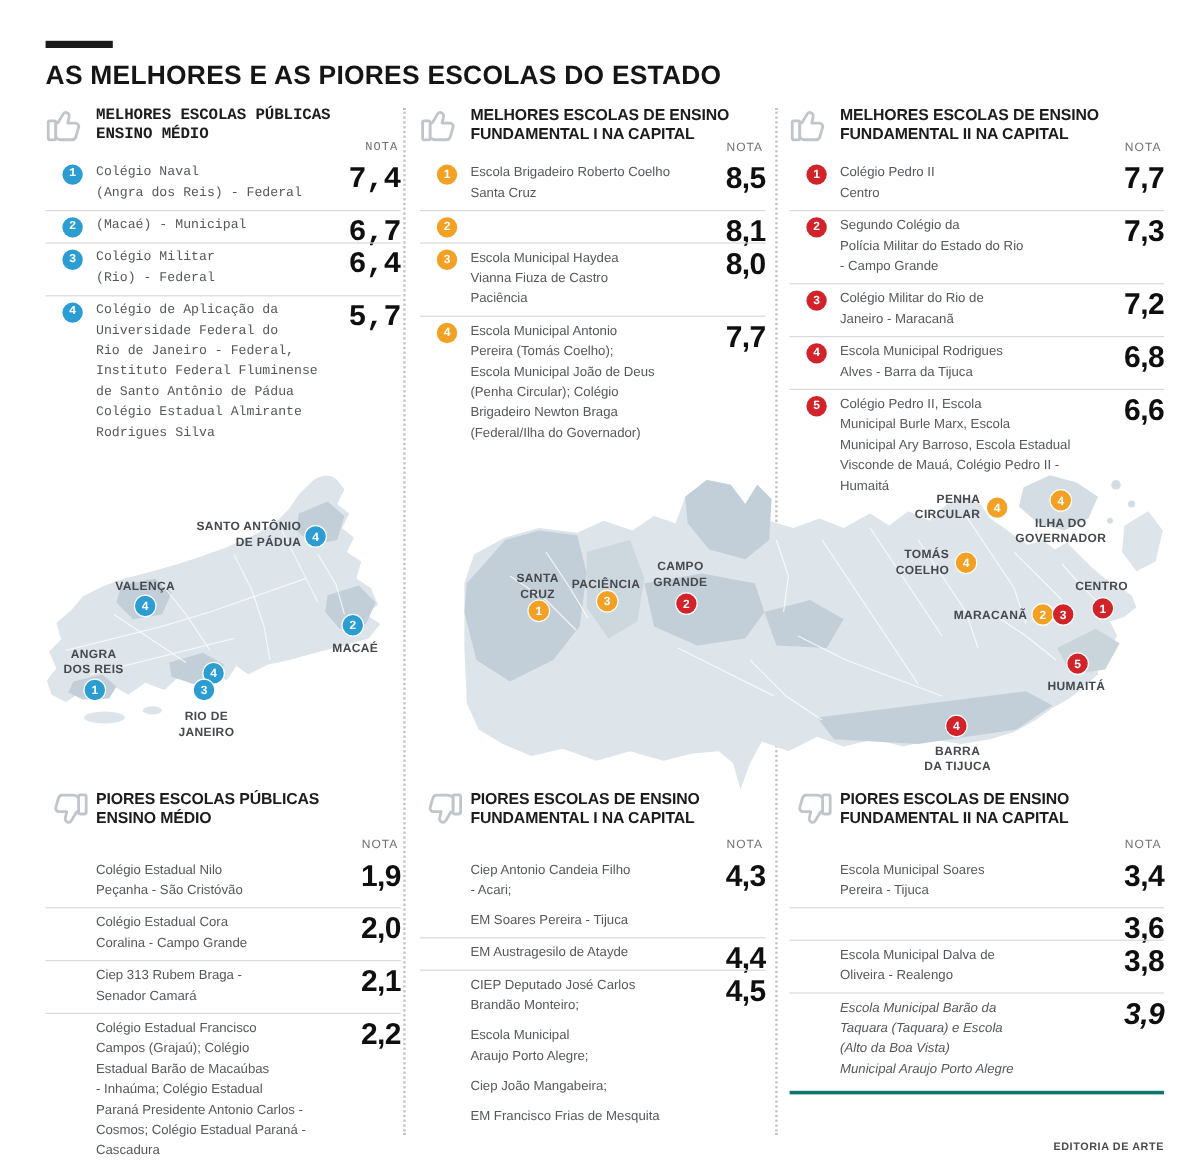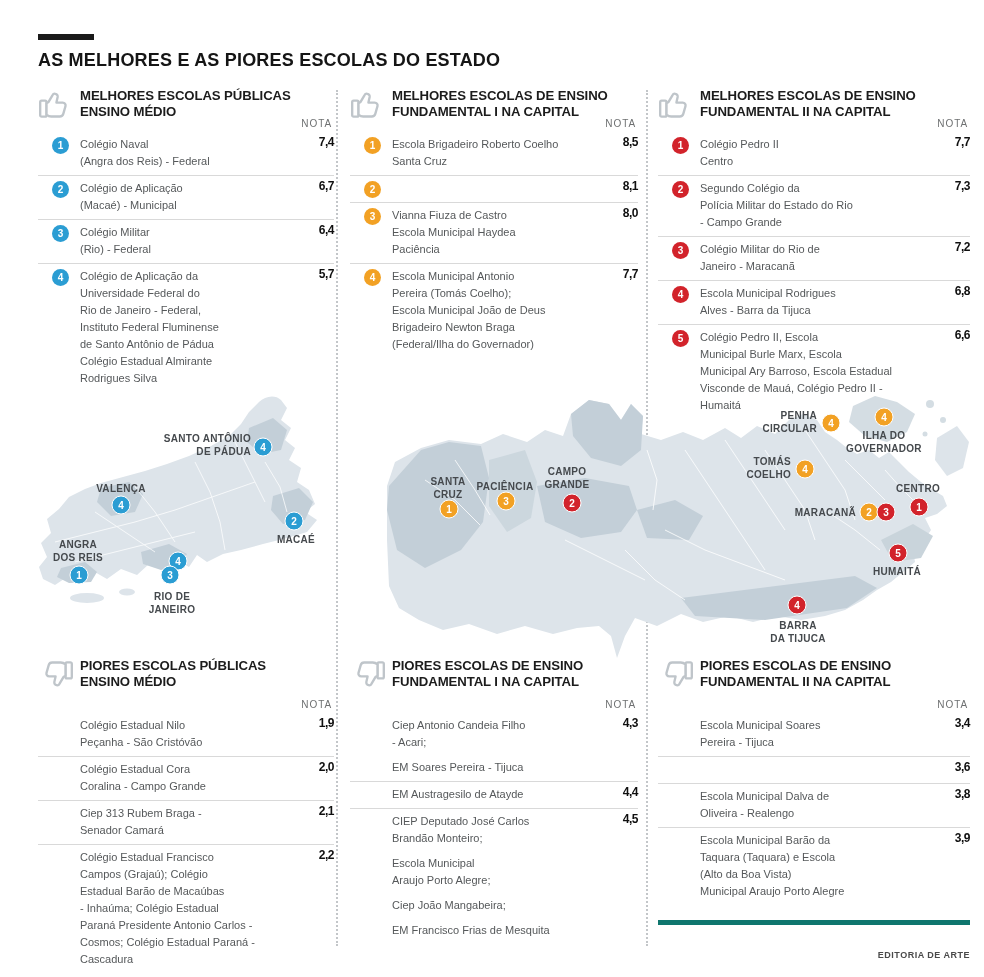--- a/index.html
+++ b/index.html
@@ -1,57 +1,57 @@
 <!DOCTYPE html>
 <html><head>
 <meta charset="utf-8">
 <style>
   html,body{margin:0;padding:0;background:#ffffff;}
   body{width:984px;height:977px;position:relative;font-family:"Liberation Sans",sans-serif;overflow:hidden;}
   .bar{position:absolute;left:38px;top:34px;width:56px;height:6px;background:#1a1a1a;}
-  h1.title{position:absolute;left:38px;top:50px;margin:0;font-size:18px;font-weight:800;color:#151515;letter-spacing:.2px;}
+  h1.title{position:absolute;left:38px;top:50px;margin:0;font-size:22px;font-weight:800;color:#151515;letter-spacing:.2px;}
   .vdash{position:absolute;top:90px;height:856px;width:0;border-left:2px dotted #c3c6c9;}
   .vdash.d1{left:336px;} .vdash.d2{left:646px;}
 
   .panel{position:absolute;}
   .phead{position:relative;height:44px;}
   .panel.bottom .phead{height:55px;}
   .thumb{position:absolute;left:0;top:0;width:36px;height:33px;color:#bfc5ca;}
   .thumb svg{width:100%;height:100%;}
   .thumb.down svg{transform:rotate(180deg);}
   .ptitle{margin-left:42px;font-size:13.2px;font-weight:700;color:#1c1c1c;line-height:16px;letter-spacing:-.1px;}
   .nota{position:absolute;right:2px;top:30px;font-size:10px;color:#6e7071;letter-spacing:.9px;}
   .panel.bottom .nota{top:41px;}
 
   .items .row{position:relative;padding:4px 0 5px 0;min-height:17px;}
   .items .row + .row{border-top:1px solid #d9d9d9;}
-  .panel.sep-last .row:last-child{border-bottom:5px solid #0f766e;padding-bottom:20px;}
+  .panel.sep-last .row:last-child{border-bottom:3px solid #0f766e;padding-bottom:9px;font-style:italic;}
   .badge{position:absolute;left:14px;top:5px;width:17px;height:17px;border-radius:50%;color:#fff;
          font-size:10px;font-weight:700;text-align:center;line-height:17px;}
   .lines{margin-left:42px;color:#55585a;font-size:11px;line-height:17px;}
   .pline{white-space:nowrap;}
   .para{margin:0 0 8px 0;}
   .para:last-child{margin-bottom:0;}
-  .score{position:absolute;right:0;top:3px;font-size:12px;font-weight:700;color:#0f0f0f;letter-spacing:-.5px;}
+  .score{position:absolute;right:0;top:3px;font-size:25px;font-weight:700;color:#0f0f0f;letter-spacing:-.5px;}
 
   .mapwrap{position:absolute;}
   .maplabel{font-family:"Liberation Sans",sans-serif;font-size:10px;font-weight:700;fill:#45494d;letter-spacing:.3px;}
   .markernum{font-family:"Liberation Sans",sans-serif;font-size:10px;font-weight:700;fill:#ffffff;}
   .credit{position:absolute;right:14px;top:950px;font-size:9px;font-weight:700;color:#4a4a4a;letter-spacing:.5px;}
 </style>
 </head>
 <body>
 
 <div class="bar"></div>
 <h1 class="title">AS MELHORES E AS PIORES ESCOLAS DO ESTADO</h1>
 
 <div class="vdash d1"></div>
 <div class="vdash d2"></div>
 
-<section class="panel" style="left:38px;top:88px;width:296px;">
+<section class="panel" style="left:38px;top:88px;width:296px;font-family:Liberation Mono, monospace;">
   <div class="phead">
     <span class="thumb up">
       <svg viewBox="0 0 26 24" fill="#ffffff" stroke="currentColor" stroke-width="1.7" stroke-linejoin="round" stroke-linecap="round">
           <rect x="1.5" y="9.2" width="4.6" height="11.6" rx="1"></rect>
           <path d="M6.1 19.3c1 .9 2.1 1.4 3.4 1.4h6.3c1.2 0 2.2-.8 2.5-1.9l1.6-5.6c.4-1.3-.6-2.6-2-2.6h-4.6l.9-4c.2-1.1-.5-2.2-1.6-2.4-.9-.2-1.8.3-2.2 1.1l-2.8 4.8-1.5.9z"></path>
         </svg>
     </span>
     <div class="ptitle">
       <div>MELHORES ESCOLAS PÚBLICAS</div>
       <div>ENSINO MÉDIO</div>
@@ -66,21 +66,20 @@
             <div class="pline">Colégio Naval</div>
             <div class="pline">(Angra dos Reis) - Federal</div>
           </div>
         </div>
         <div class="score">7,4</div>
       </div>
       <div class="row">
         <span class="badge" style="background: rgb(43, 157, 211);">2</span>
         <div class="lines">
           <div class="para">
-            <div class="pline">Colégio de Aplicação</div>
             <div class="pline">(Macaé) - Municipal</div>
           </div>
         </div>
         <div class="score">6,7</div>
       </div>
       <div class="row">
         <span class="badge" style="background: rgb(43, 157, 211);">3</span>
         <div class="lines">
           <div class="para">
             <div class="pline">Colégio Militar</div>
@@ -133,34 +132,35 @@
         <div class="score">8,5</div>
       </div>
       <div class="row">
         <span class="badge" style="background: rgb(242, 161, 36);">2</span>
         <div class="score">8,1</div>
       </div>
       <div class="row">
         <span class="badge" style="background: rgb(242, 161, 36);">3</span>
         <div class="lines">
           <div class="para">
+            <div class="pline">Escola Municipal Haydea</div>
             <div class="pline">Vianna Fiuza de Castro</div>
-            <div class="pline">Escola Municipal Haydea</div>
             <div class="pline">Paciência</div>
           </div>
         </div>
         <div class="score">8,0</div>
       </div>
       <div class="row">
         <span class="badge" style="background: rgb(242, 161, 36);">4</span>
         <div class="lines">
           <div class="para">
             <div class="pline">Escola Municipal Antonio</div>
             <div class="pline">Pereira (Tomás Coelho);</div>
             <div class="pline">Escola Municipal João de Deus</div>
+            <div class="pline">(Penha Circular); Colégio</div>
             <div class="pline">Brigadeiro Newton Braga</div>
             <div class="pline">(Federal/Ilha do Governador)</div>
           </div>
         </div>
         <div class="score">7,7</div>
       </div>
     </div>
 </section>
 
 <section class="panel" style="left:658px;top:88px;width:312px;">

